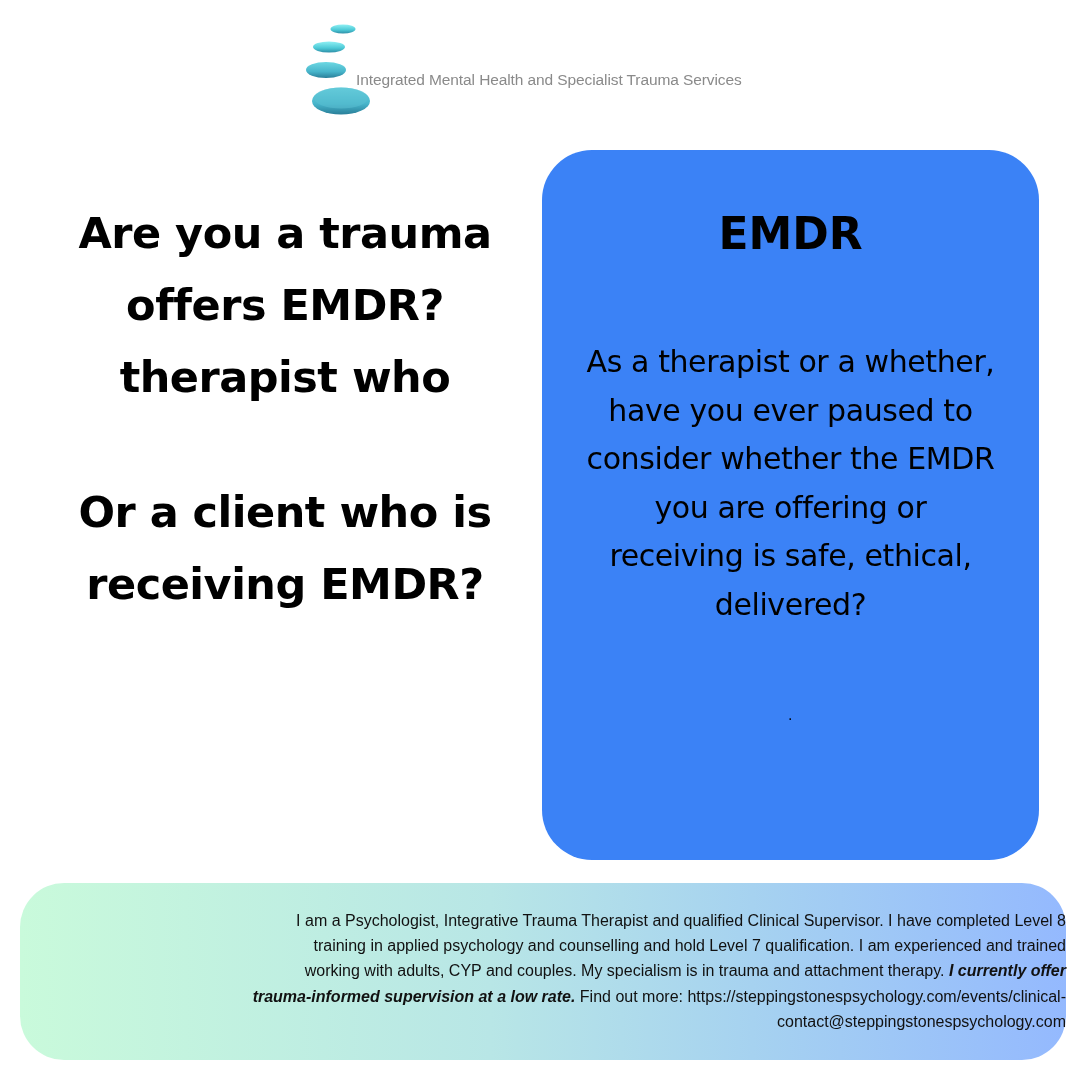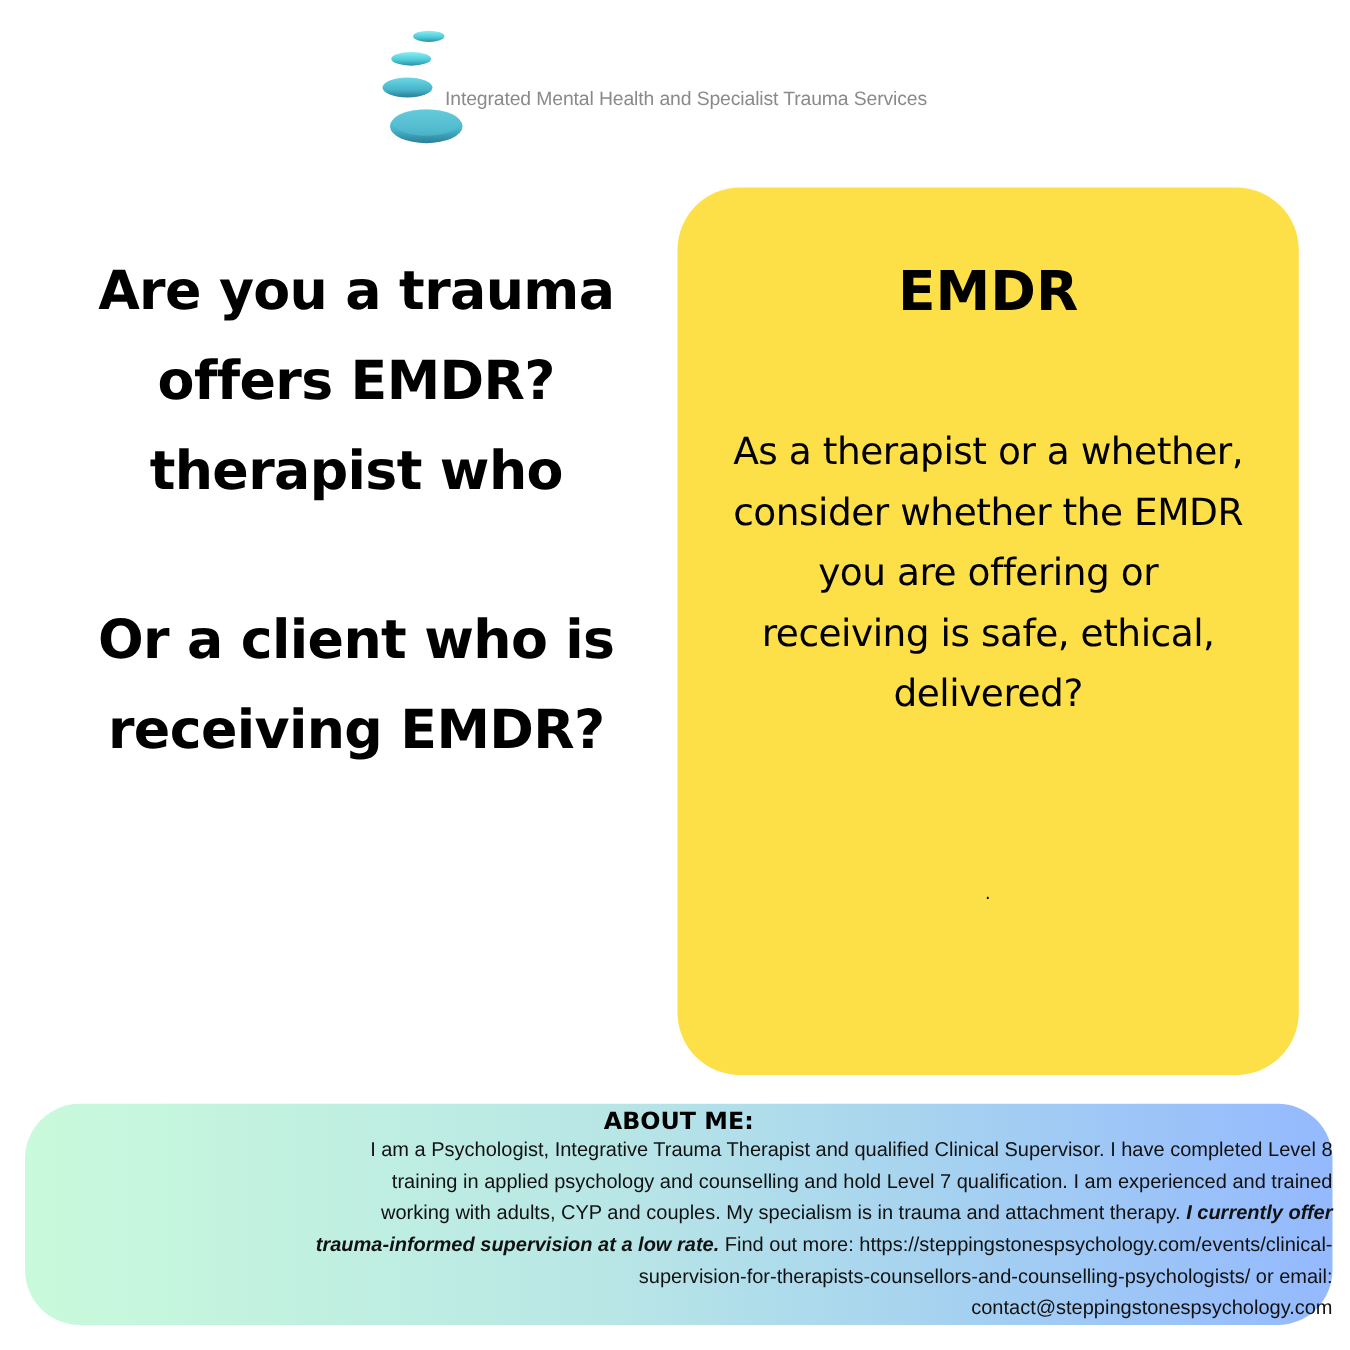--- a/index.html
+++ b/index.html
@@ -69,21 +69,21 @@
     .headline.q1 { top: 197px; }
     .headline.q2 { top: 476px; }
 
     
     .panel {
       position: absolute;
       left: 542px;
       top: 150px;
       width: 497px;
       height: 710px;
-      background: #fde047;
+      background: #3b82f6;
       border-radius: 50px;
     }
     .panel-title {
       position: absolute;
       left: 0;
       right: 0;
       top: 58px;
       text-align: center;
       font-family: "DejaVu Sans", "Liberation Sans", sans-serif;
       font-weight: bold;
@@ -183,31 +183,30 @@
 </div>
 <div class="headline q2">
   <div>Or a client who is</div>
   <div>receiving EMDR?</div>
 </div>
 
 <div class="panel">
   <div class="panel-title">EMDR</div>
   <div class="panel-body">
     <div>As a therapist or a whether,</div>
+    <div>have you ever paused to</div>
     <div>consider whether the EMDR</div>
     <div>you are offering or</div>
     <div>receiving is safe, ethical,</div>
     <div>delivered?</div>
   </div>
   <div class="panel-dot">.</div>
 </div>
 
 <div class="about">
-  <div class="about-title">ABOUT ME:</div>
   <div class="about-text">
     <span class="line"><span>I am a Psychologist, Integrative Trauma Therapist and qualified Clinical Supervisor.  I have completed Level 8</span></span>
     <span class="line"><span>training in applied psychology and counselling and hold Level 7 qualification. I am experienced and trained</span></span>
     <span class="line"><span>working with adults, CYP and couples. My specialism is in trauma and attachment therapy. </span><span class="em">I currently offer</span></span>
     <span class="line"><span class="em">trauma-informed supervision at a low rate.</span><span> Find out more: https://steppingstonespsychology.com/events/clinical-</span></span>
-    <span class="line"><span>supervision-for-therapists-counsellors-and-counselling-psychologists/ or email:</span></span>
     <span class="line"><span>contact@steppingstonespsychology.com</span></span>
   </div>
 </div>
 
 </body></html>

